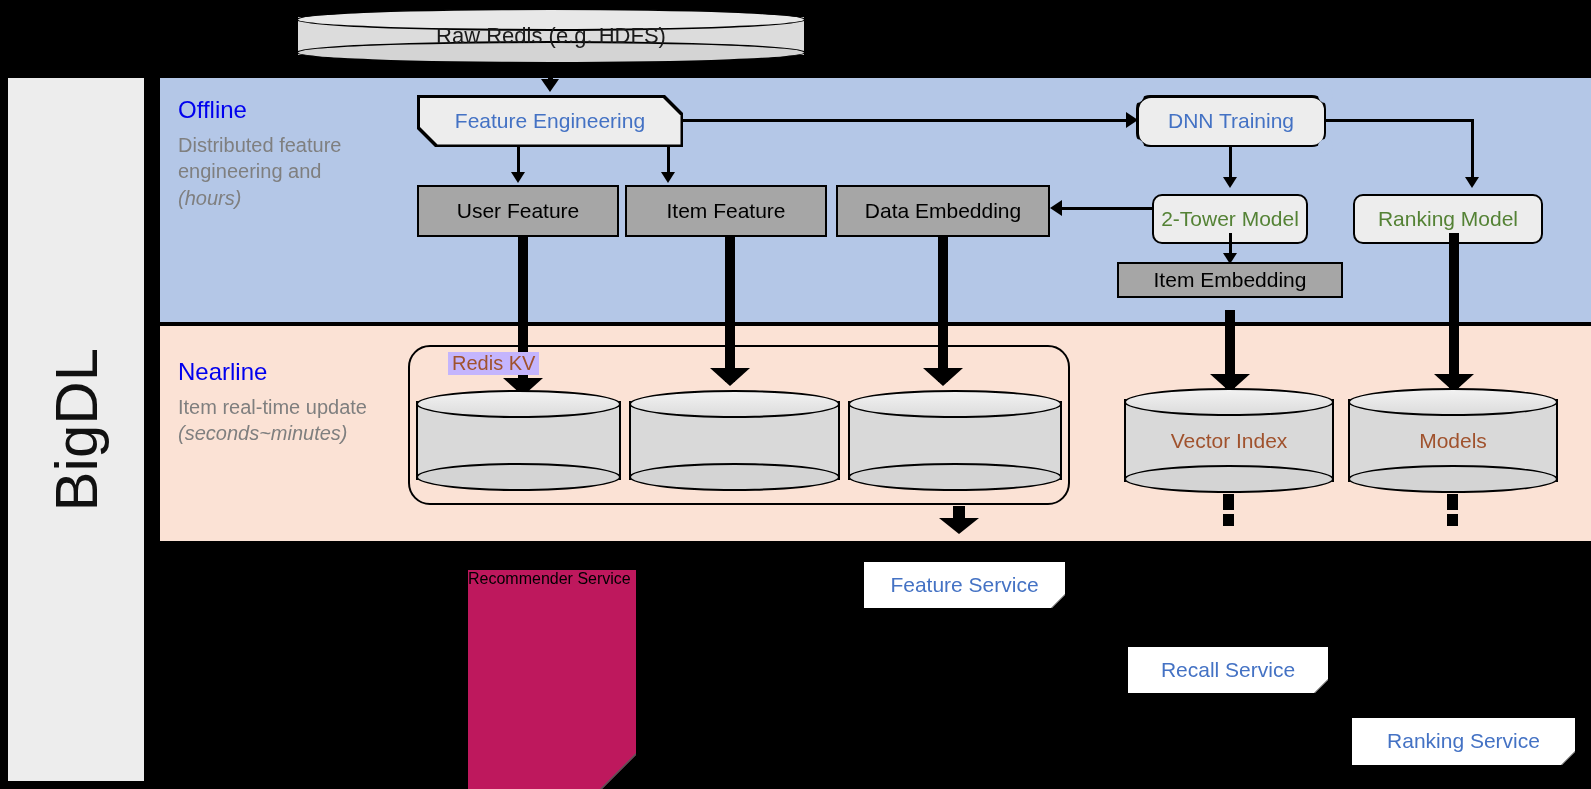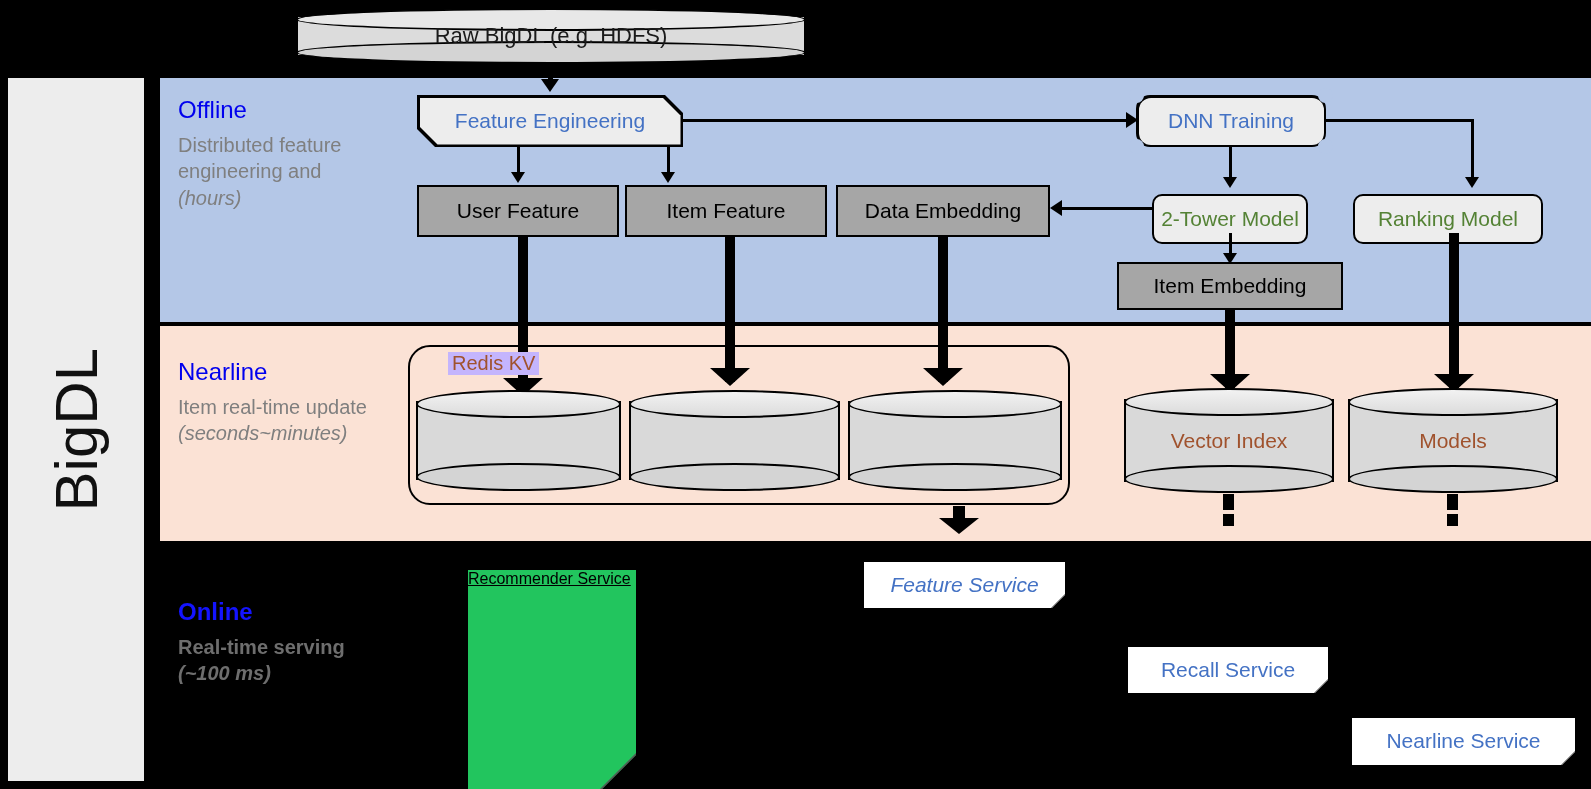--- a/index.html
+++ b/index.html
@@ -85,23 +85,22 @@
     position:absolute;
   }
   .doc .fold{
     position:absolute;right:0;bottom:0;width:14px;height:14px;background:#4a4a4a;
     clip-path:polygon(100% 0, 100% 100%, 0 100%);
   }
   .doc .lbl{position:absolute;inset:0;display:flex;align-items:center;justify-content:center;
             text-align:center;color:#4472C4;font-size:21px;line-height:1.28;}
   
   .doc-tall{
-    background:#22c55e;position:absolute;
+    background:#be185d;position:absolute;
     clip-path:polygon(0 0, 100% 0, 100% calc(100% - 34px), calc(100% - 34px) 100%, 0 100%);
-    text-decoration:underline;
   }
   .doc-tall .fold{
     position:absolute;right:0;bottom:0;width:36px;height:36px;background:#555;
     clip-path:polygon(100% 0, 100% 100%, 0 100%);
   }
 
   
   .ln-v{position:absolute;background:#000;}
   .ln-h{position:absolute;background:#000;}
   .arrow-dn{position:absolute;width:0;height:0;border-left:9px solid transparent;border-right:9px solid transparent;border-top:13px solid #000;}
@@ -123,21 +122,21 @@
   <div class="abs bigdl-rail">
     <div class="bigdl-text">
       <span>BigDL</span>
     </div>
   </div>
 
   <div class="disk" style="left:296px;top:8px;width:510px;height:56px;">
     <div class="body"></div>
     <div class="bot"></div>
     <div class="top"></div>
-    <div class="lbl">Raw BigDL (e.g. HDFS)</div>
+    <div class="lbl">Raw Redis (e.g. HDFS)</div>
   </div>
 
   <div class="ln-v" style="left:548px;top:64px;width:5px;height:20px;"></div>
   <div class="arrow-dn" style="left:541px;top:79px;"></div>
 
   <div class="abs" style="left:178px;top:96px;width:205px;">
     <div class="band-title">Offline</div>
     <div class="band-sub">
       <span>Distributed feature engineering and </span><i>(hours)</i>
     </div>
@@ -191,21 +190,21 @@
   <div class="abs light rounded node" style="left:1353px;top:183px;width:190px;height:50px;">
     <span class="txt-green">Ranking Model</span>
   </div>
 
   <div class="ln-h" style="left:1062px;top:207px;width:92px;height:3px;"></div>
   <div class="arrow-lf" style="left:1050px;top:200px;"></div>
 
   <div class="ln-v" style="left:1229px;top:233px;width:3px;height:27px;"></div>
   <div class="arrow-dn-thin" style="left:1223px;top:253px;"></div>
 
-  <div class="abs grey-box node" style="left:1117px;top:262px;width:226px;height:48px;">
+  <div class="abs grey-box node" style="left:1117px;top:262px;width:226px;height:36px;">
     <span>Item Embedding</span>
   </div>
 
   <div class="ln-v" style="left:518px;top:237px;width:10px;height:155px;"></div>
   <div class="arrow-fat" style="left:503px;top:378px;"></div>
 
   <div class="ln-v" style="left:725px;top:237px;width:10px;height:145px;"></div>
   <div class="arrow-fat" style="left:710px;top:368px;"></div>
 
   <div class="ln-v" style="left:938px;top:237px;width:10px;height:145px;"></div>
@@ -263,40 +262,34 @@
 
   <div class="stub" style="left:953px;top:506px;width:12px;height:14px;"></div>
   <div class="arrow-fat" style="left:939px;top:518px;border-top-width:16px;"></div>
 
   <div class="stub" style="left:1223px;top:494px;width:11px;height:16px;"></div>
   <div class="stub" style="left:1223px;top:514px;width:11px;height:12px;"></div>
 
   <div class="stub" style="left:1447px;top:494px;width:11px;height:16px;"></div>
   <div class="stub" style="left:1447px;top:514px;width:11px;height:12px;"></div>
 
-  <div class="abs" style="left:178px;top:598px;width:200px;">
-    <div class="band-title-online">Online</div>
-    <div class="band-sub-online">
-      <span>Real-time serving </span><i>(~100 ms)</i>
-    </div>
-  </div>
 
   <div class="doc-tall" style="left:468px;top:570px;width:168px;height:219px;">
     <div class="lbl">Recommender Service</div>
     <div class="fold"></div>
   </div>
 
-  <div class="doc" style="left:864px;top:562px;width:201px;height:46px;font-style:italic;">
+  <div class="doc" style="left:864px;top:562px;width:201px;height:46px;">
     <div class="lbl">Feature Service</div>
     <div class="fold"></div>
   </div>
 
   <div class="doc" style="left:1128px;top:647px;width:200px;height:46px;">
     <div class="lbl">Recall Service</div>
     <div class="fold"></div>
   </div>
 
   <div class="doc" style="left:1352px;top:718px;width:223px;height:47px;">
-    <div class="lbl">Nearline Service</div>
+    <div class="lbl">Ranking Service</div>
     <div class="fold"></div>
   </div>
 
 </div>
 
 </body></html>

